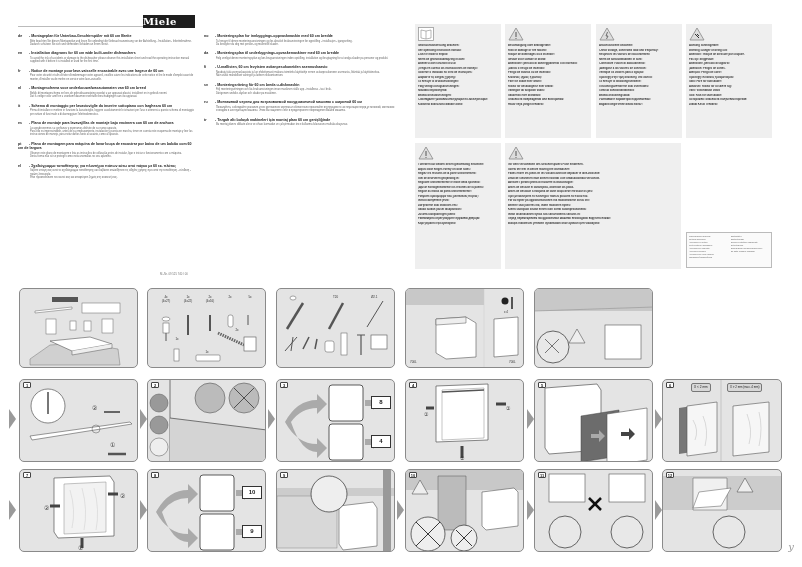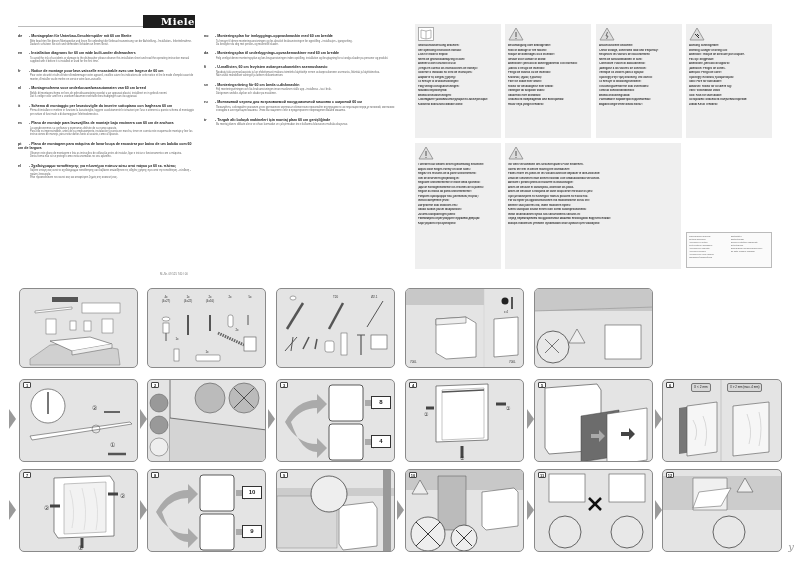--- a/index.html
+++ b/index.html
@@ -2,21 +2,21 @@
 <html><head>
 <meta charset="utf-8">
 <style>
   * { box-sizing: border-box; margin: 0; padding: 0; }
   html, body { width: 802px; height: 567px; background: #ffffff; overflow: hidden; }
   body { position: relative; font-family: "Liberation Sans", sans-serif; color: #222; }
 
   
   .logo-rule { position: absolute; left: 18px; top: 26px; width: 126px; height: 1px; background: #bbb; }
   .logo { position: absolute; left: 143px; top: 15px; width: 52px; height: 13px; background: #1e1e1e; color: #fff;
-          font-family: "DejaVu Serif", serif; font-weight: bold; font-size: 10px; line-height: 13px; text-align: right; letter-spacing: 0.5px; }
+          font-family: "DejaVu Serif", serif; font-weight: bold; font-size: 10px; line-height: 13px; text-align: left; letter-spacing: 0.5px; }
 
   
   .lang-col { position: absolute; top: 34px; width: 178px; }
   .lang-col.left { left: 18px; }
   .lang-col.right { left: 204px; width: 192px; }
   .lang-block { margin-bottom: 5px; }
   .lang-head { font-size: 3.6px; font-weight: bold; line-height: 4.6px; color: #222; }
   .lang-code { display: inline-block; width: 10px; }
   .lang-body { font-size: 2.6px; line-height: 3.4px; color: #666; padding-left: 12px; margin-top: 1px; }
   .artno { position: absolute; left: 160px; top: 272px; font-size: 2.8px; color: #777; }

